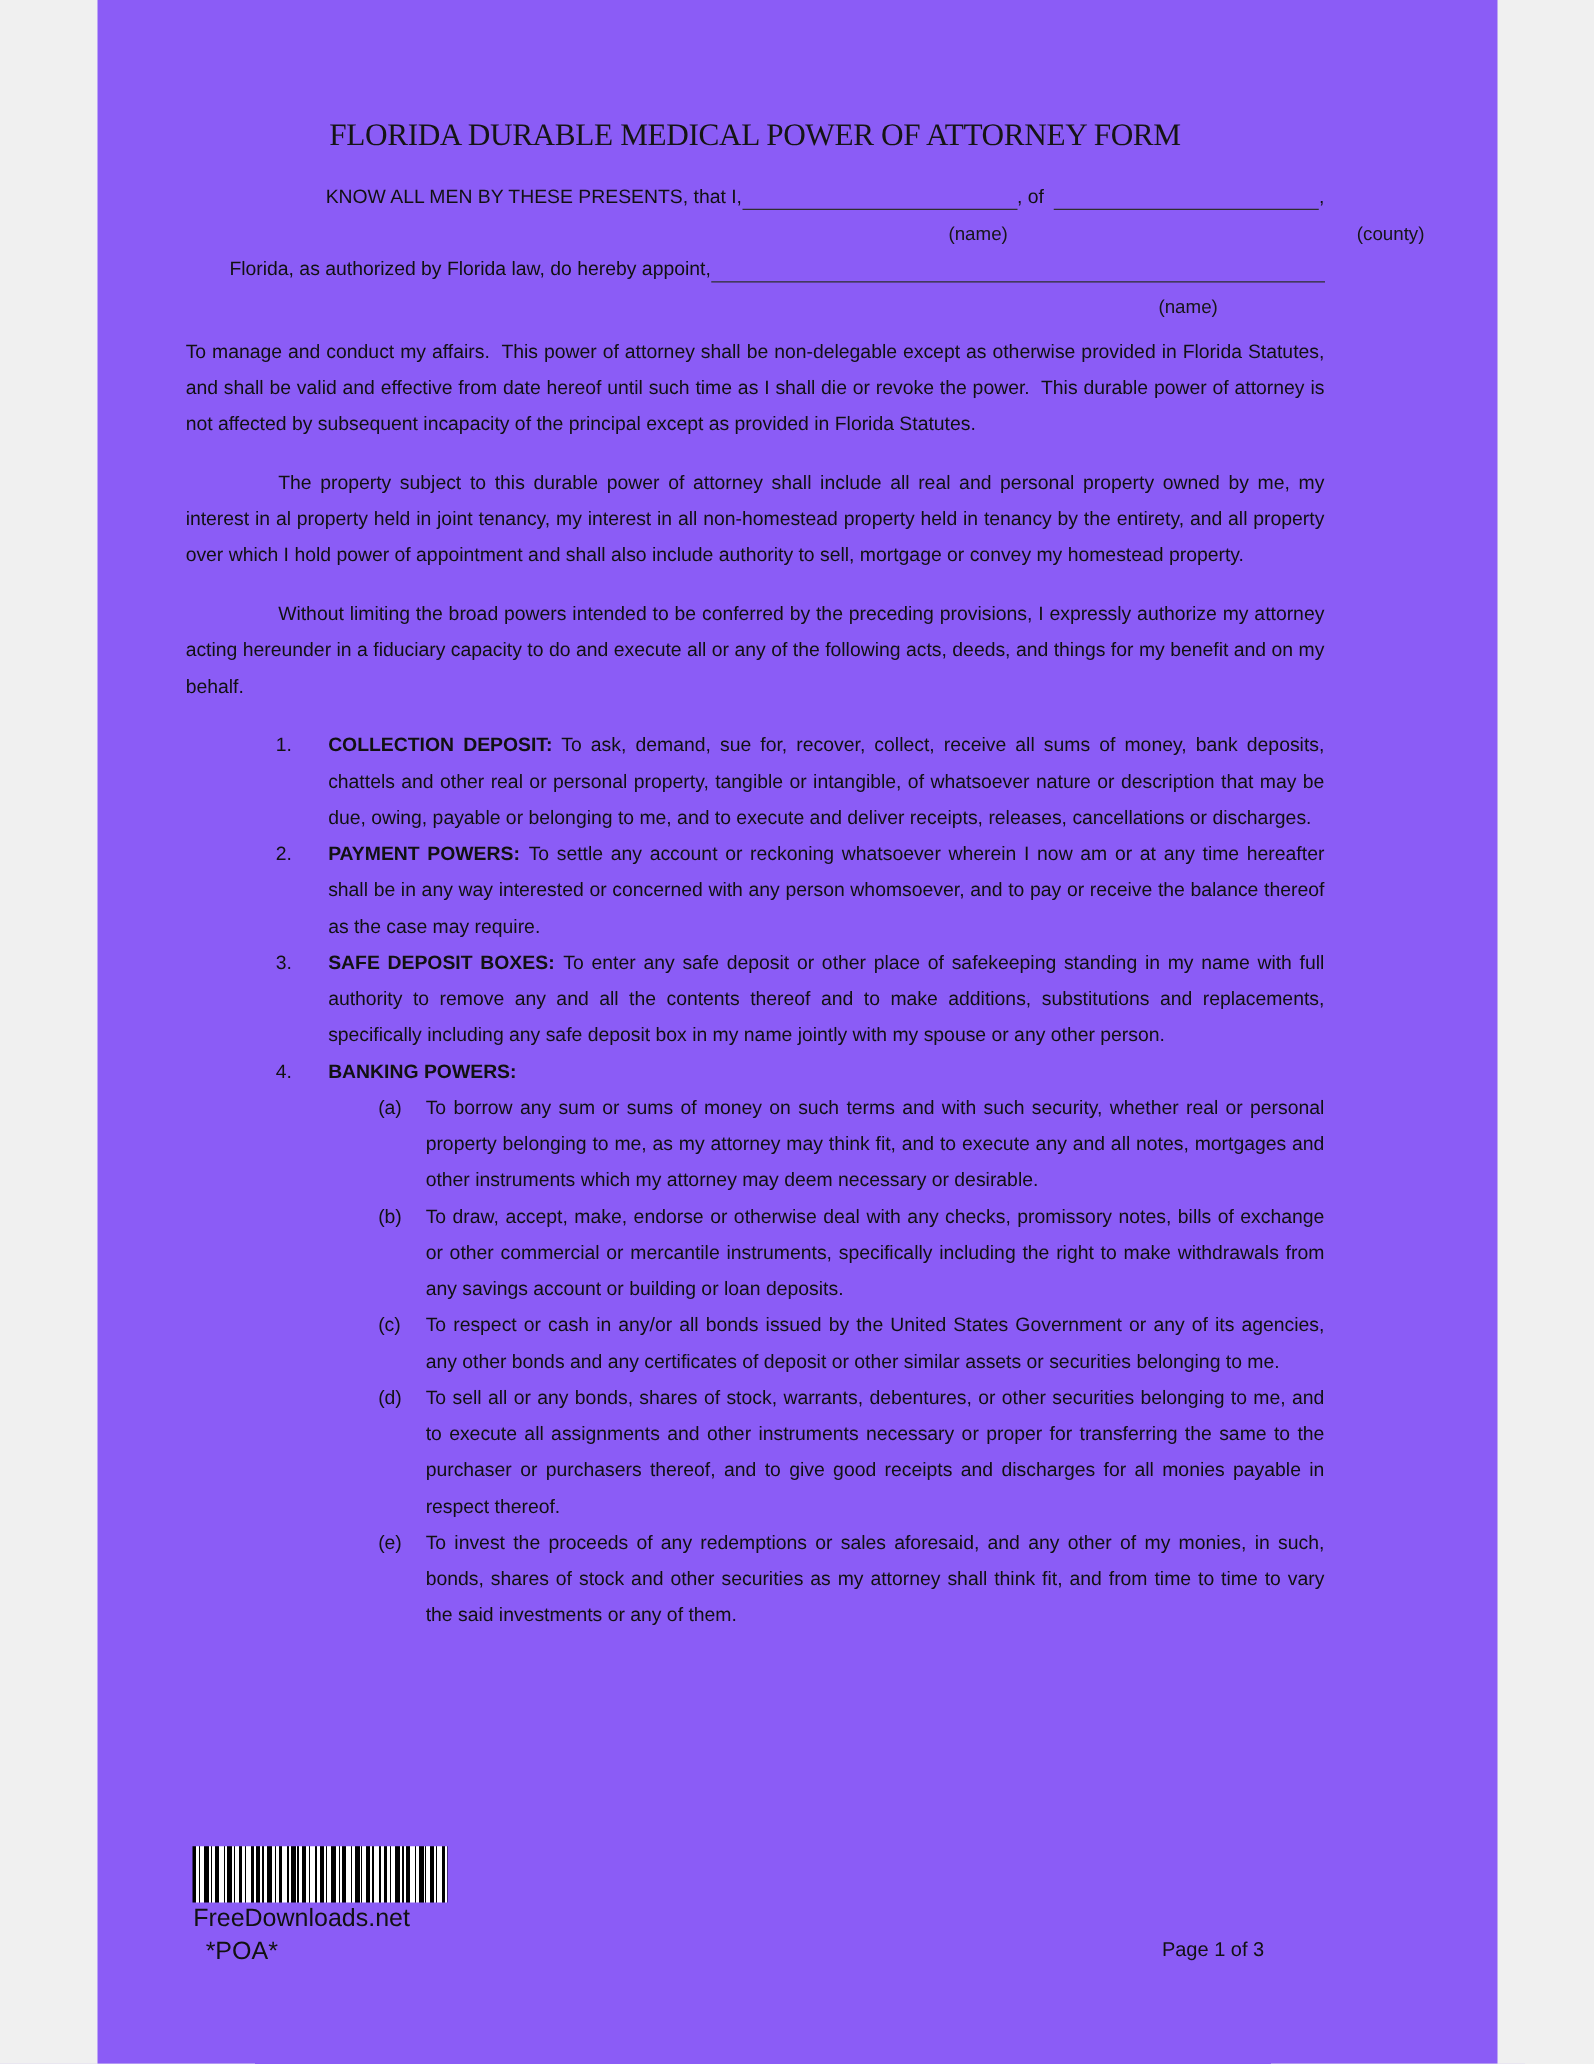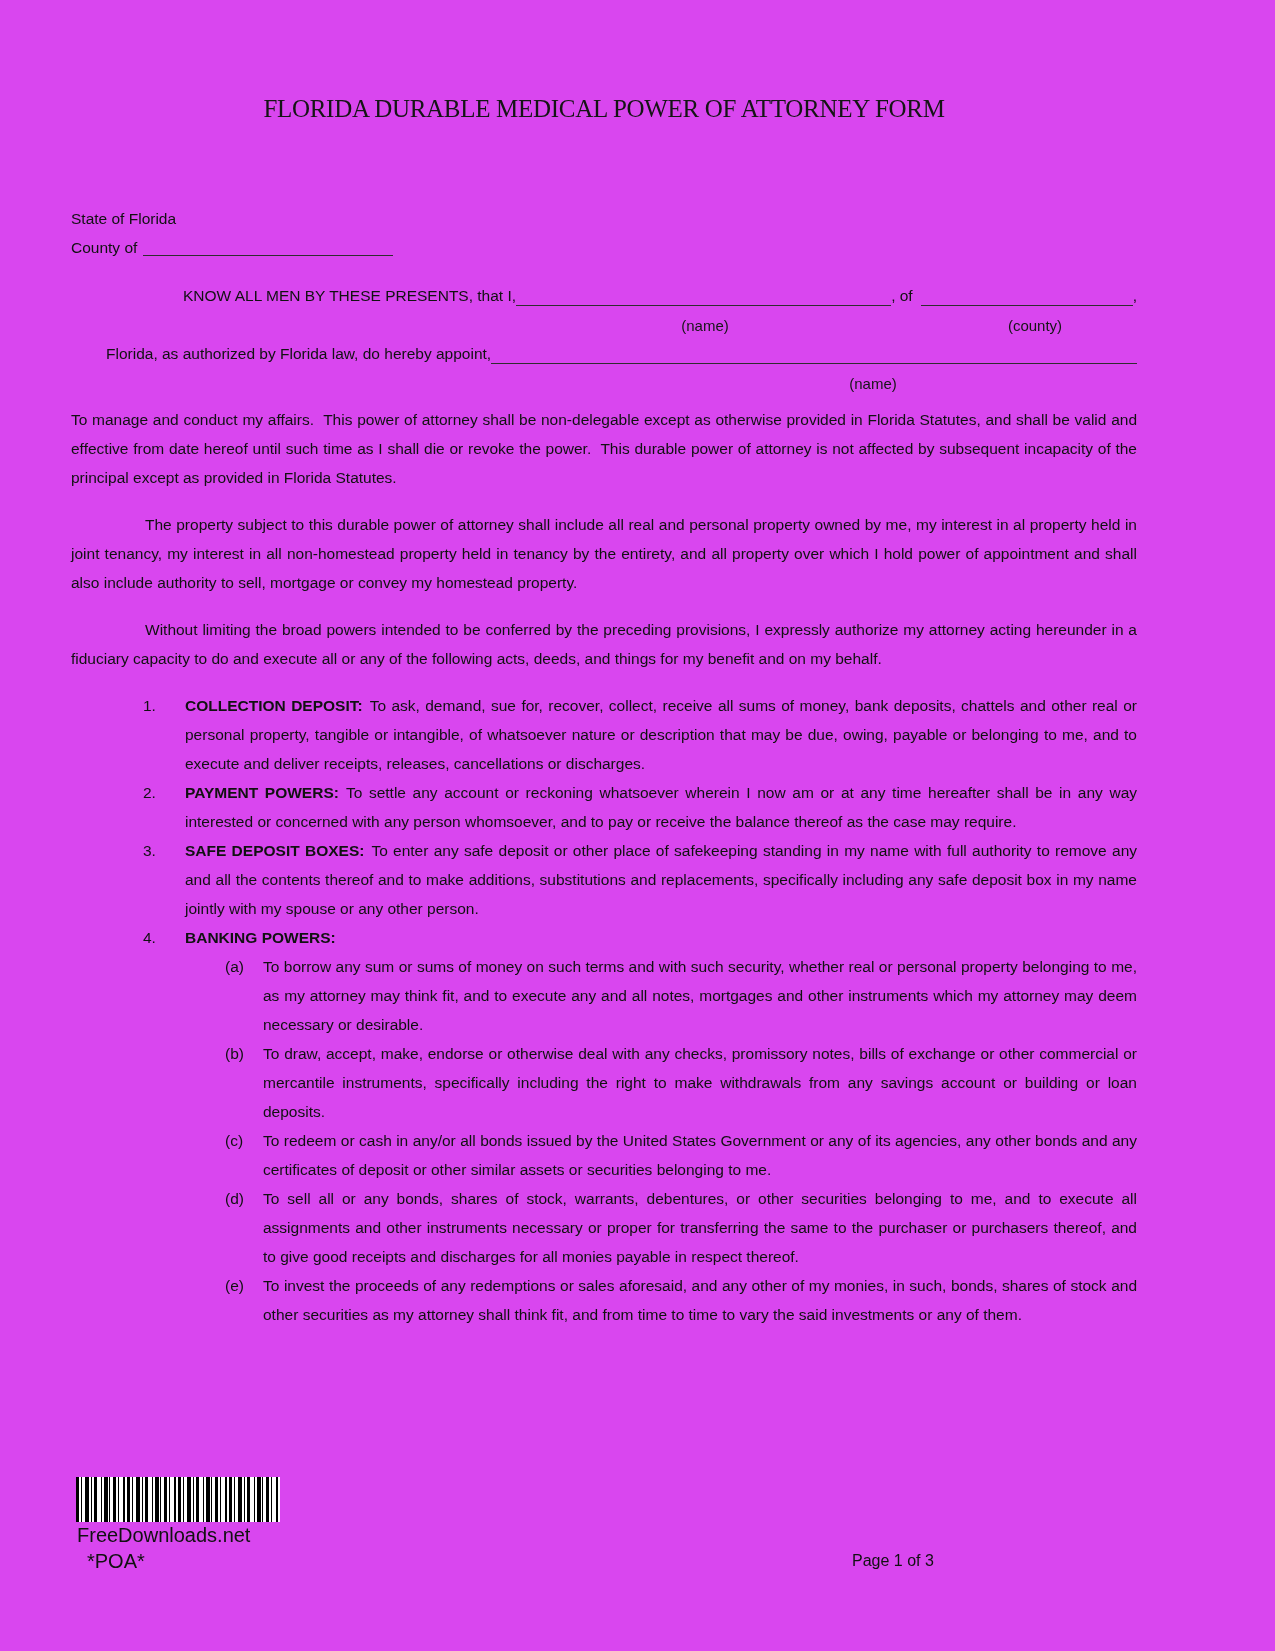--- a/index.html
+++ b/index.html
@@ -1,20 +1,20 @@
 <!DOCTYPE html>
 <html><head>
 <meta charset="utf-8">
 <style>
   html,body { margin:0; padding:0; background:#f0f0f0; }
   .page {
     position:relative;
-    width:1275px; height:1651px;
+    width:1120px; height:1651px;
     margin:0 auto;
-    background:#d946ef;
+    background:#8b5cf6;
     font-family:"Liberation Sans","DejaVu Sans",sans-serif;
     font-size:15.5px; line-height:29px;
     color:#111111;
     box-sizing:border-box;
     padding:0 138px 0 71px;
     overflow:hidden;
   }
   .doc-title {
     margin-top:94px;
     text-align:center;
@@ -75,24 +75,20 @@
   .footer-poa  { position:absolute; left:87px; top:1549px; font-size:20px; line-height:24px; }
   .footer-page { position:absolute; left:852px; top:1549px; font-size:16px; line-height:24px; }
 </style>
 </head>
 <body>
 
 <div class="page">
 
   <div class="doc-title">FLORIDA DURABLE MEDICAL POWER OF ATTORNEY FORM</div>
 
-  <div class="intro">
-    <div class="line-row">State of Florida</div>
-    <div class="line-row"><span>County of</span><span class="blank county-blank"></span></div>
-  </div>
 
   <div class="know-block">
     <div class="flexline know-indent">
       <span class="t">KNOW ALL MEN BY THESE PRESENTS, that I,</span>
         <span class="blank blank-grow"></span>
         <span class="t">, of</span>
         <span class="blank blank-212"></span>
         <span class="t">,</span>
     </div>
     <div class="caption-row">
@@ -134,21 +130,21 @@
 
     <div class="sub">
       <span class="letter">(a)</span><span>To borrow any sum or sums of money on such terms and with such security, whether real or personal property belonging to me, as my attorney may think fit, and to execute any and all notes, mortgages and other instruments which my attorney may deem necessary or desirable.</span>
     </div>
 
     <div class="sub">
       <span class="letter">(b)</span><span>To draw, accept, make, endorse or otherwise deal with any checks, promissory notes, bills of exchange or other commercial or mercantile instruments, specifically including the right to make withdrawals from any savings account or building or loan deposits.</span>
     </div>
 
     <div class="sub">
-      <span class="letter">(c)</span><span>To redeem or cash in any/or all bonds issued by the United States Government or any of its agencies, any other bonds and any certificates of deposit or other similar assets or securities belonging to me.</span>
+      <span class="letter">(c)</span><span>To respect or cash in any/or all bonds issued by the United States Government or any of its agencies, any other bonds and any certificates of deposit or other similar assets or securities belonging to me.</span>
     </div>
 
     <div class="sub">
       <span class="letter">(d)</span><span>To sell all or any bonds, shares of stock, warrants, debentures, or other securities belonging to me, and to execute all assignments and other instruments necessary or proper for transferring the same to the purchaser or purchasers thereof, and to give good receipts and discharges for all monies payable in respect thereof.</span>
     </div>
 
     <div class="sub">
       <span class="letter">(e)</span><span>To invest the proceeds of any redemptions or sales aforesaid, and any other of my monies, in such, bonds, shares of stock and other securities as my attorney shall think fit, and from time to time to vary the said investments or any of them.</span>
     </div>
 

